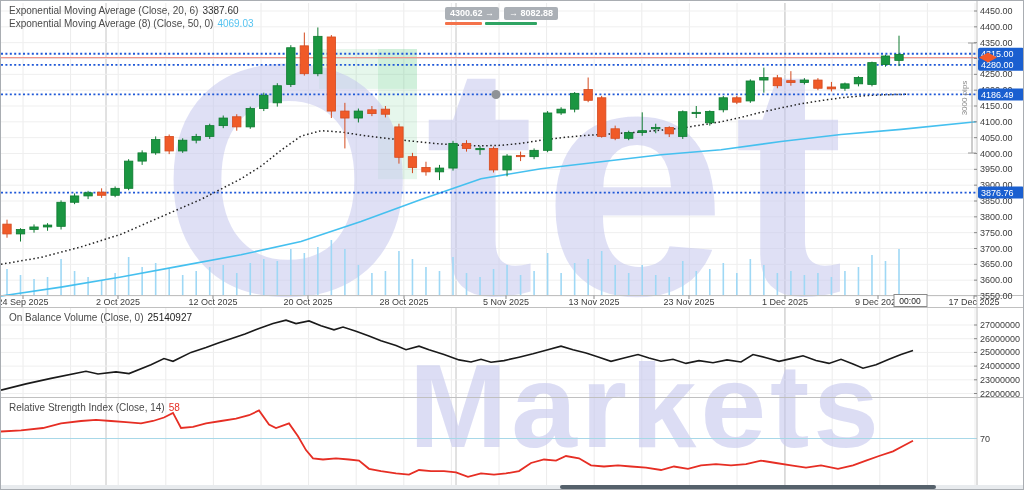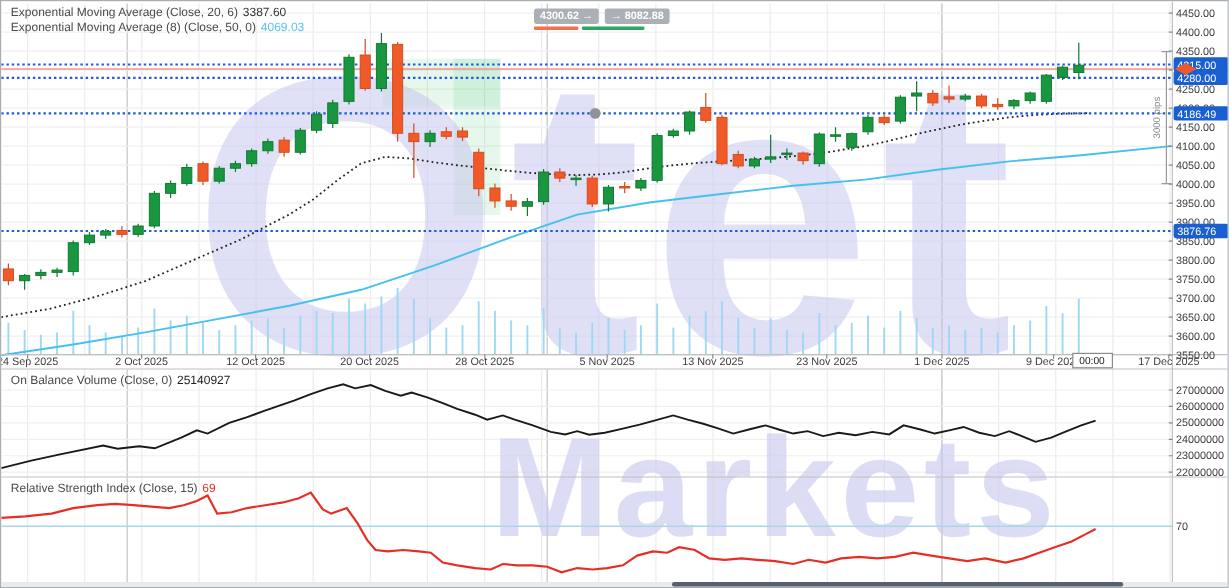--- a/index.html
+++ b/index.html
@@ -619,19 +619,19 @@
       <div class="bar" id="sell-bar"></div>
       <div class="bar" id="buy-bar"></div>
     </div>
   </div>
 
   <div id="obv-legend" class="legend">
     <span>On Balance Volume (Close, 0)</span><span class="val" style="color:#222">25140927</span>
   </div>
 
   <div id="rsi-legend" class="legend">
-    <span>Relative Strength Index (Close, 15)</span><span class="val" style="color:#e62e24">69</span>
+    <span>Relative Strength Index (Close, 14)</span><span class="val" style="color:#e62e24">58</span>
   </div>
 
   <div id="scrollbar-track">
     <div id="scrollbar-thumb"></div>
   </div>
 </div>
 
 </body></html>

